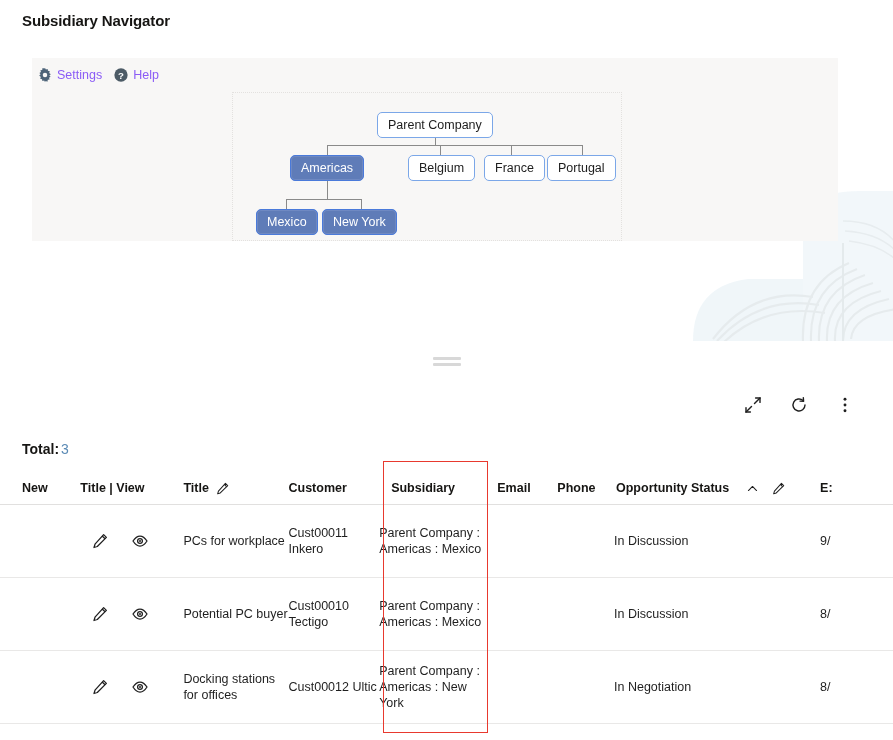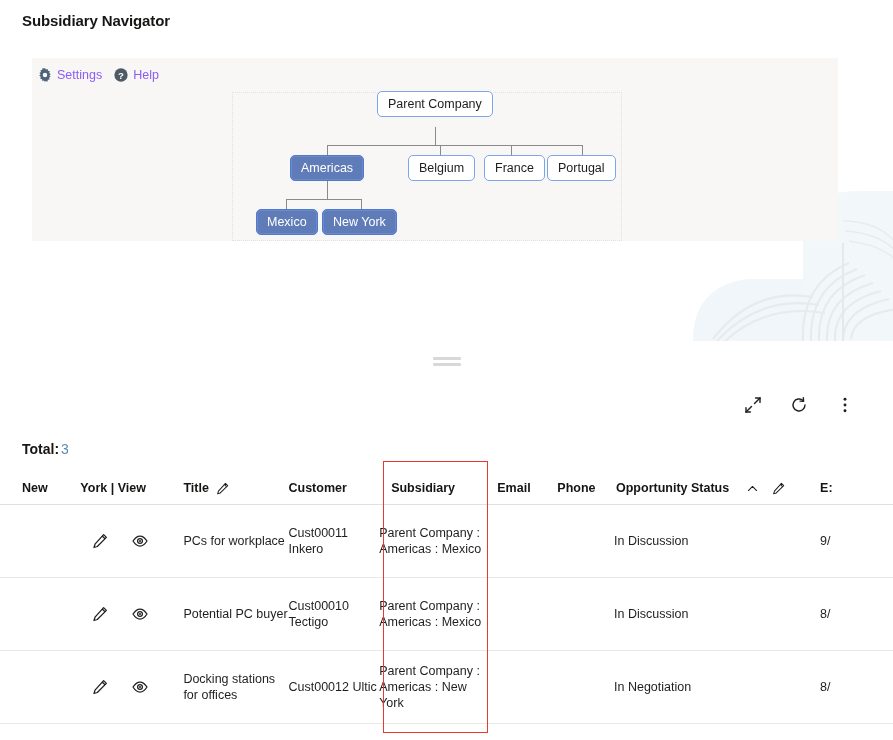--- a/index.html
+++ b/index.html
@@ -225,21 +225,21 @@
       <div class="connector h" style="left:327px; top:145px; width:255px;"></div>
       <div class="connector v" style="left:327px; top:145px; height:12px;"></div>
       <div class="connector v" style="left:440px; top:145px; height:12px;"></div>
       <div class="connector v" style="left:511px; top:145px; height:12px;"></div>
       <div class="connector v" style="left:582px; top:145px; height:12px;"></div>
       <div class="connector v" style="left:327px; top:181px; height:18px;"></div>
       <div class="connector h" style="left:286px; top:199px; width:75px;"></div>
       <div class="connector v" style="left:286px; top:199px; height:11px;"></div>
       <div class="connector v" style="left:361px; top:199px; height:11px;"></div>
 
-      <div class="node plain" style="left:377px; top:91px;">
+      <div class="node plain" style="left:377px; top:112px;">
         <span>Parent Company</span>
       </div>
       <div class="node sel" style="left:290px; top:155px;">
         <span>Americas</span>
       </div>
       <div class="node plain" style="left:408px; top:155px;">
         <span>Belgium</span>
       </div>
       <div class="node plain" style="left:484px; top:155px;">
         <span>France</span>
@@ -298,21 +298,21 @@
       <span>Total:</span><span class="num">3</span>
     </div>
 
     <table class="grid">
       <thead>
         <tr>
           <th class="c-new">
             <span>New</span>
           </th>
           <th class="c-edit">
-            <span>York | View</span>
+            <span>Title | View</span>
           </th>
           <th class="c-title">
             <span class="th-inner">
               <span>Title</span>
               <span>
                 <svg width="13" height="13" viewBox="0 0 16 16">
                   <path d="M11.6 1.6 L14.4 4.4 L5.3 13.5 L2 14.5 L3 11.2 Z" fill="none" stroke="#1f1f1f" stroke-width="1.25" stroke-linejoin="round"></path>
                   <path d="M10.2 3 L13 5.8" stroke="#1f1f1f" stroke-width="1.25"></path>
                 </svg>
               </span>

